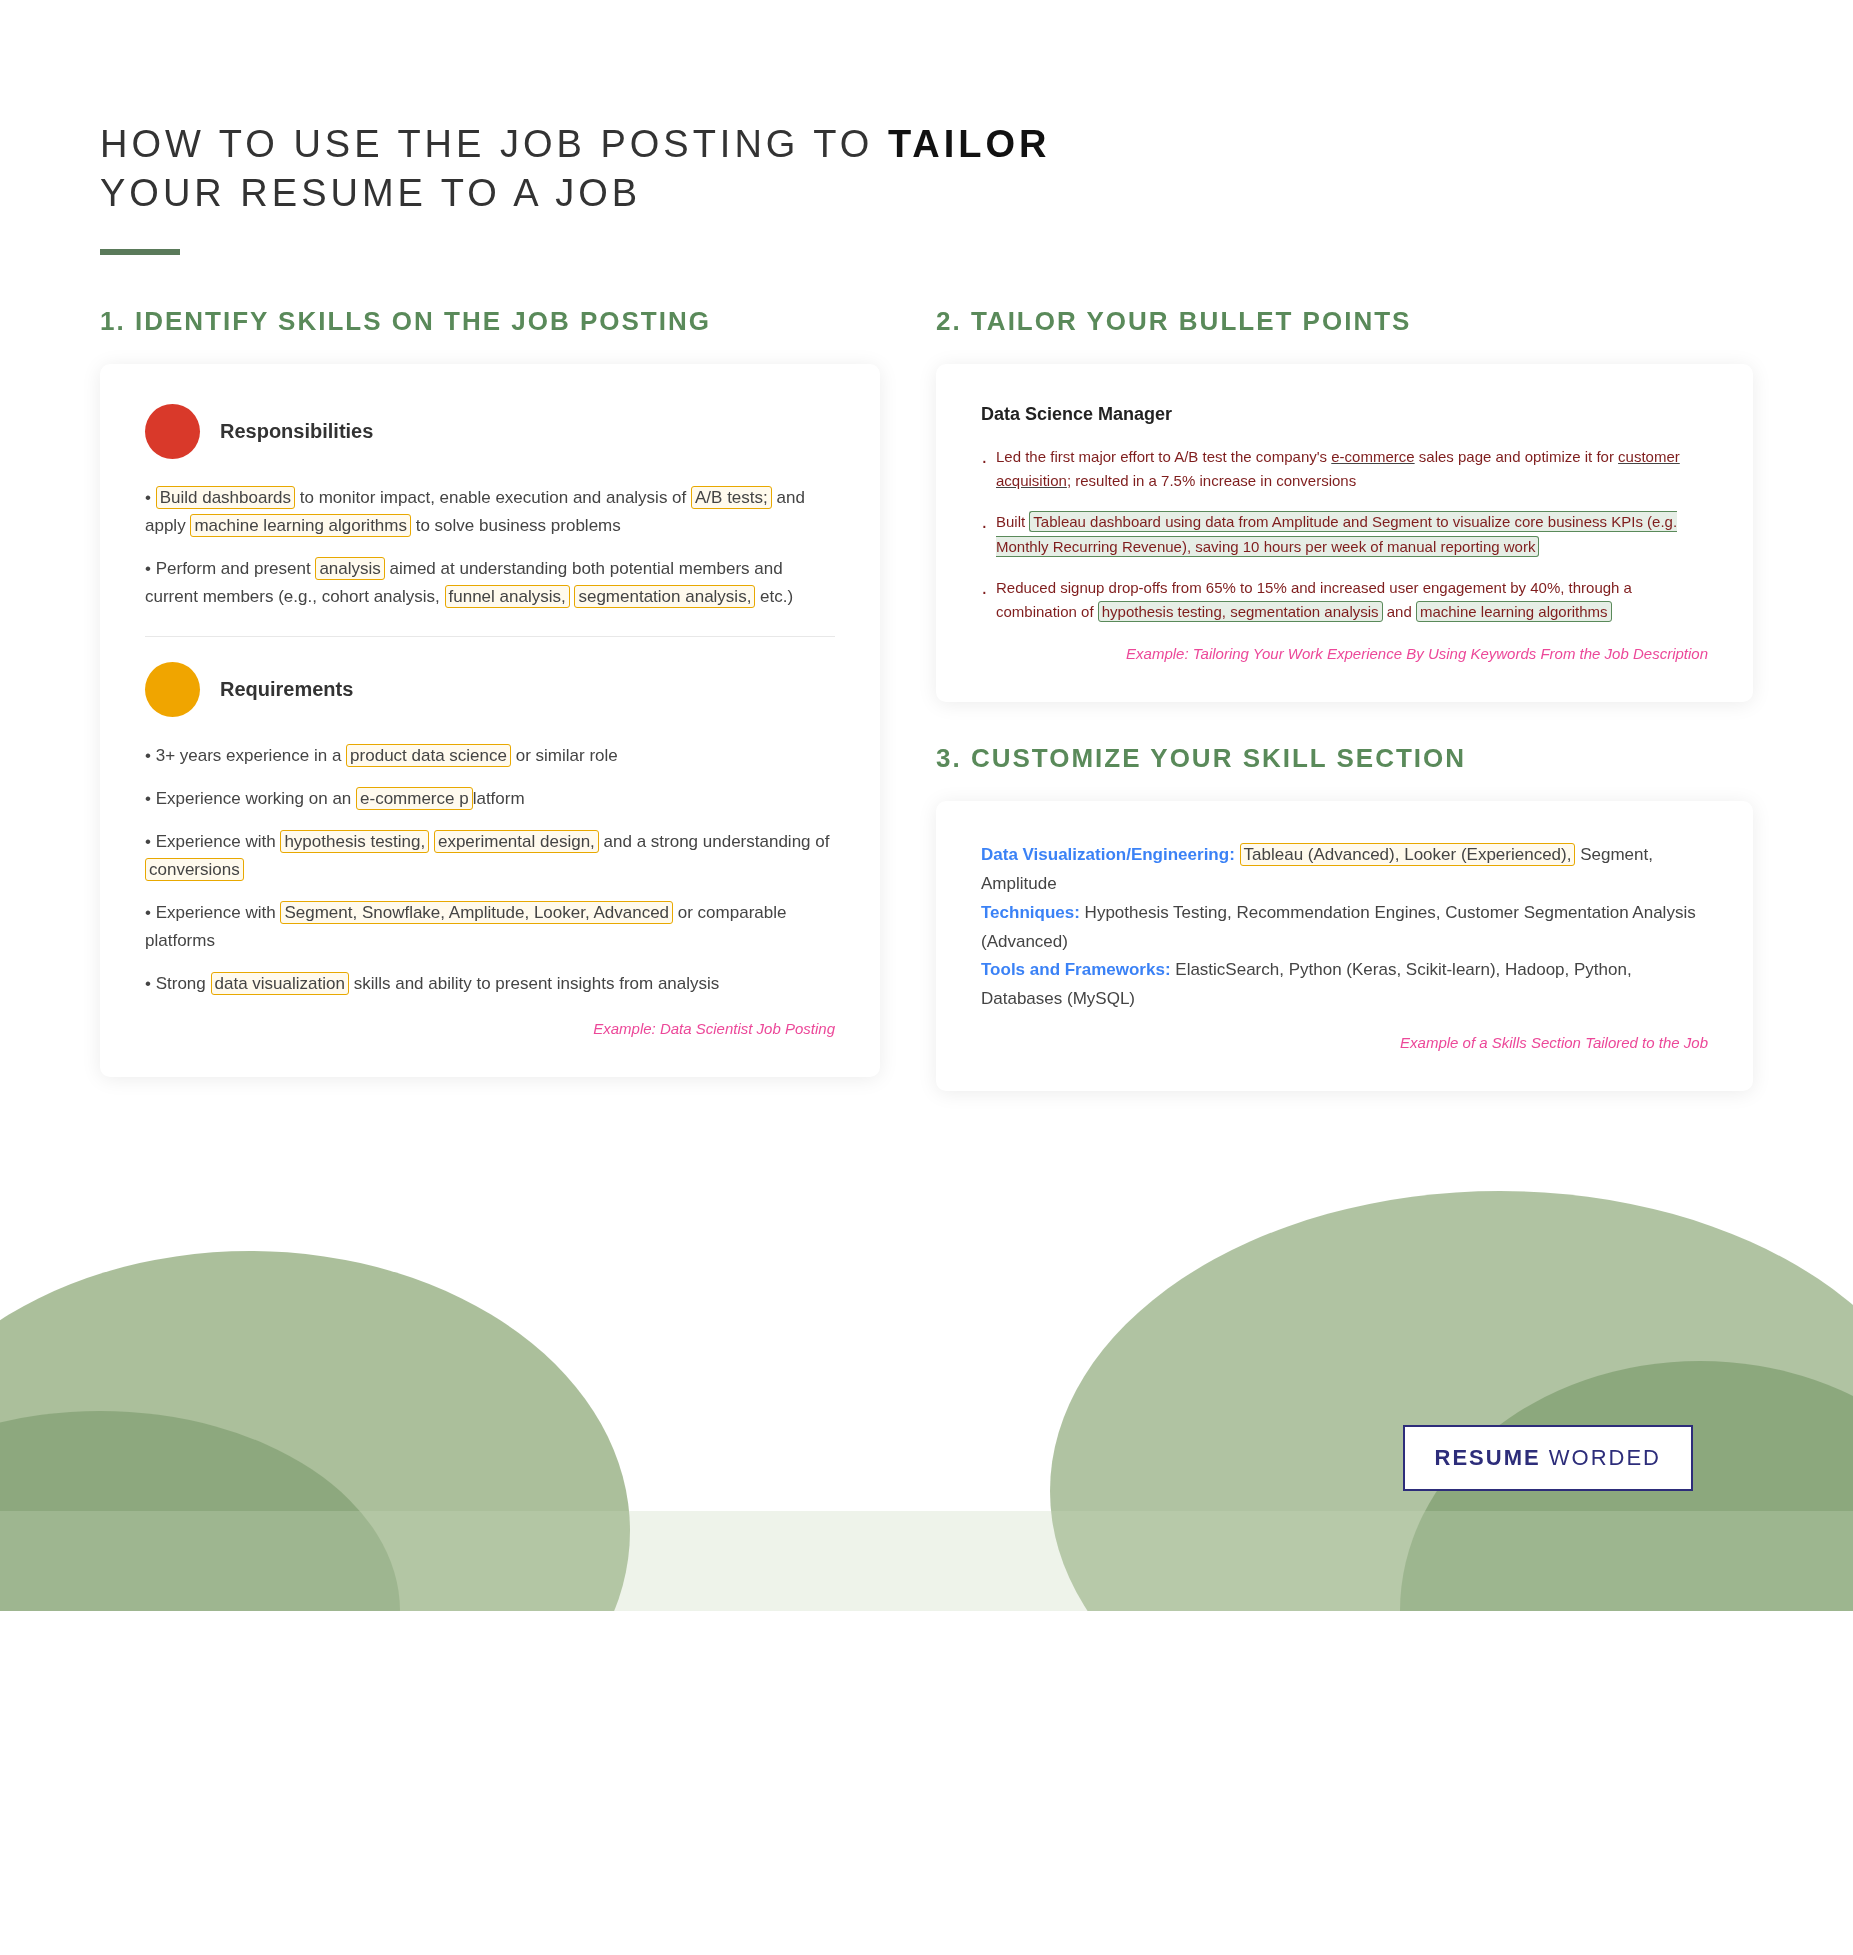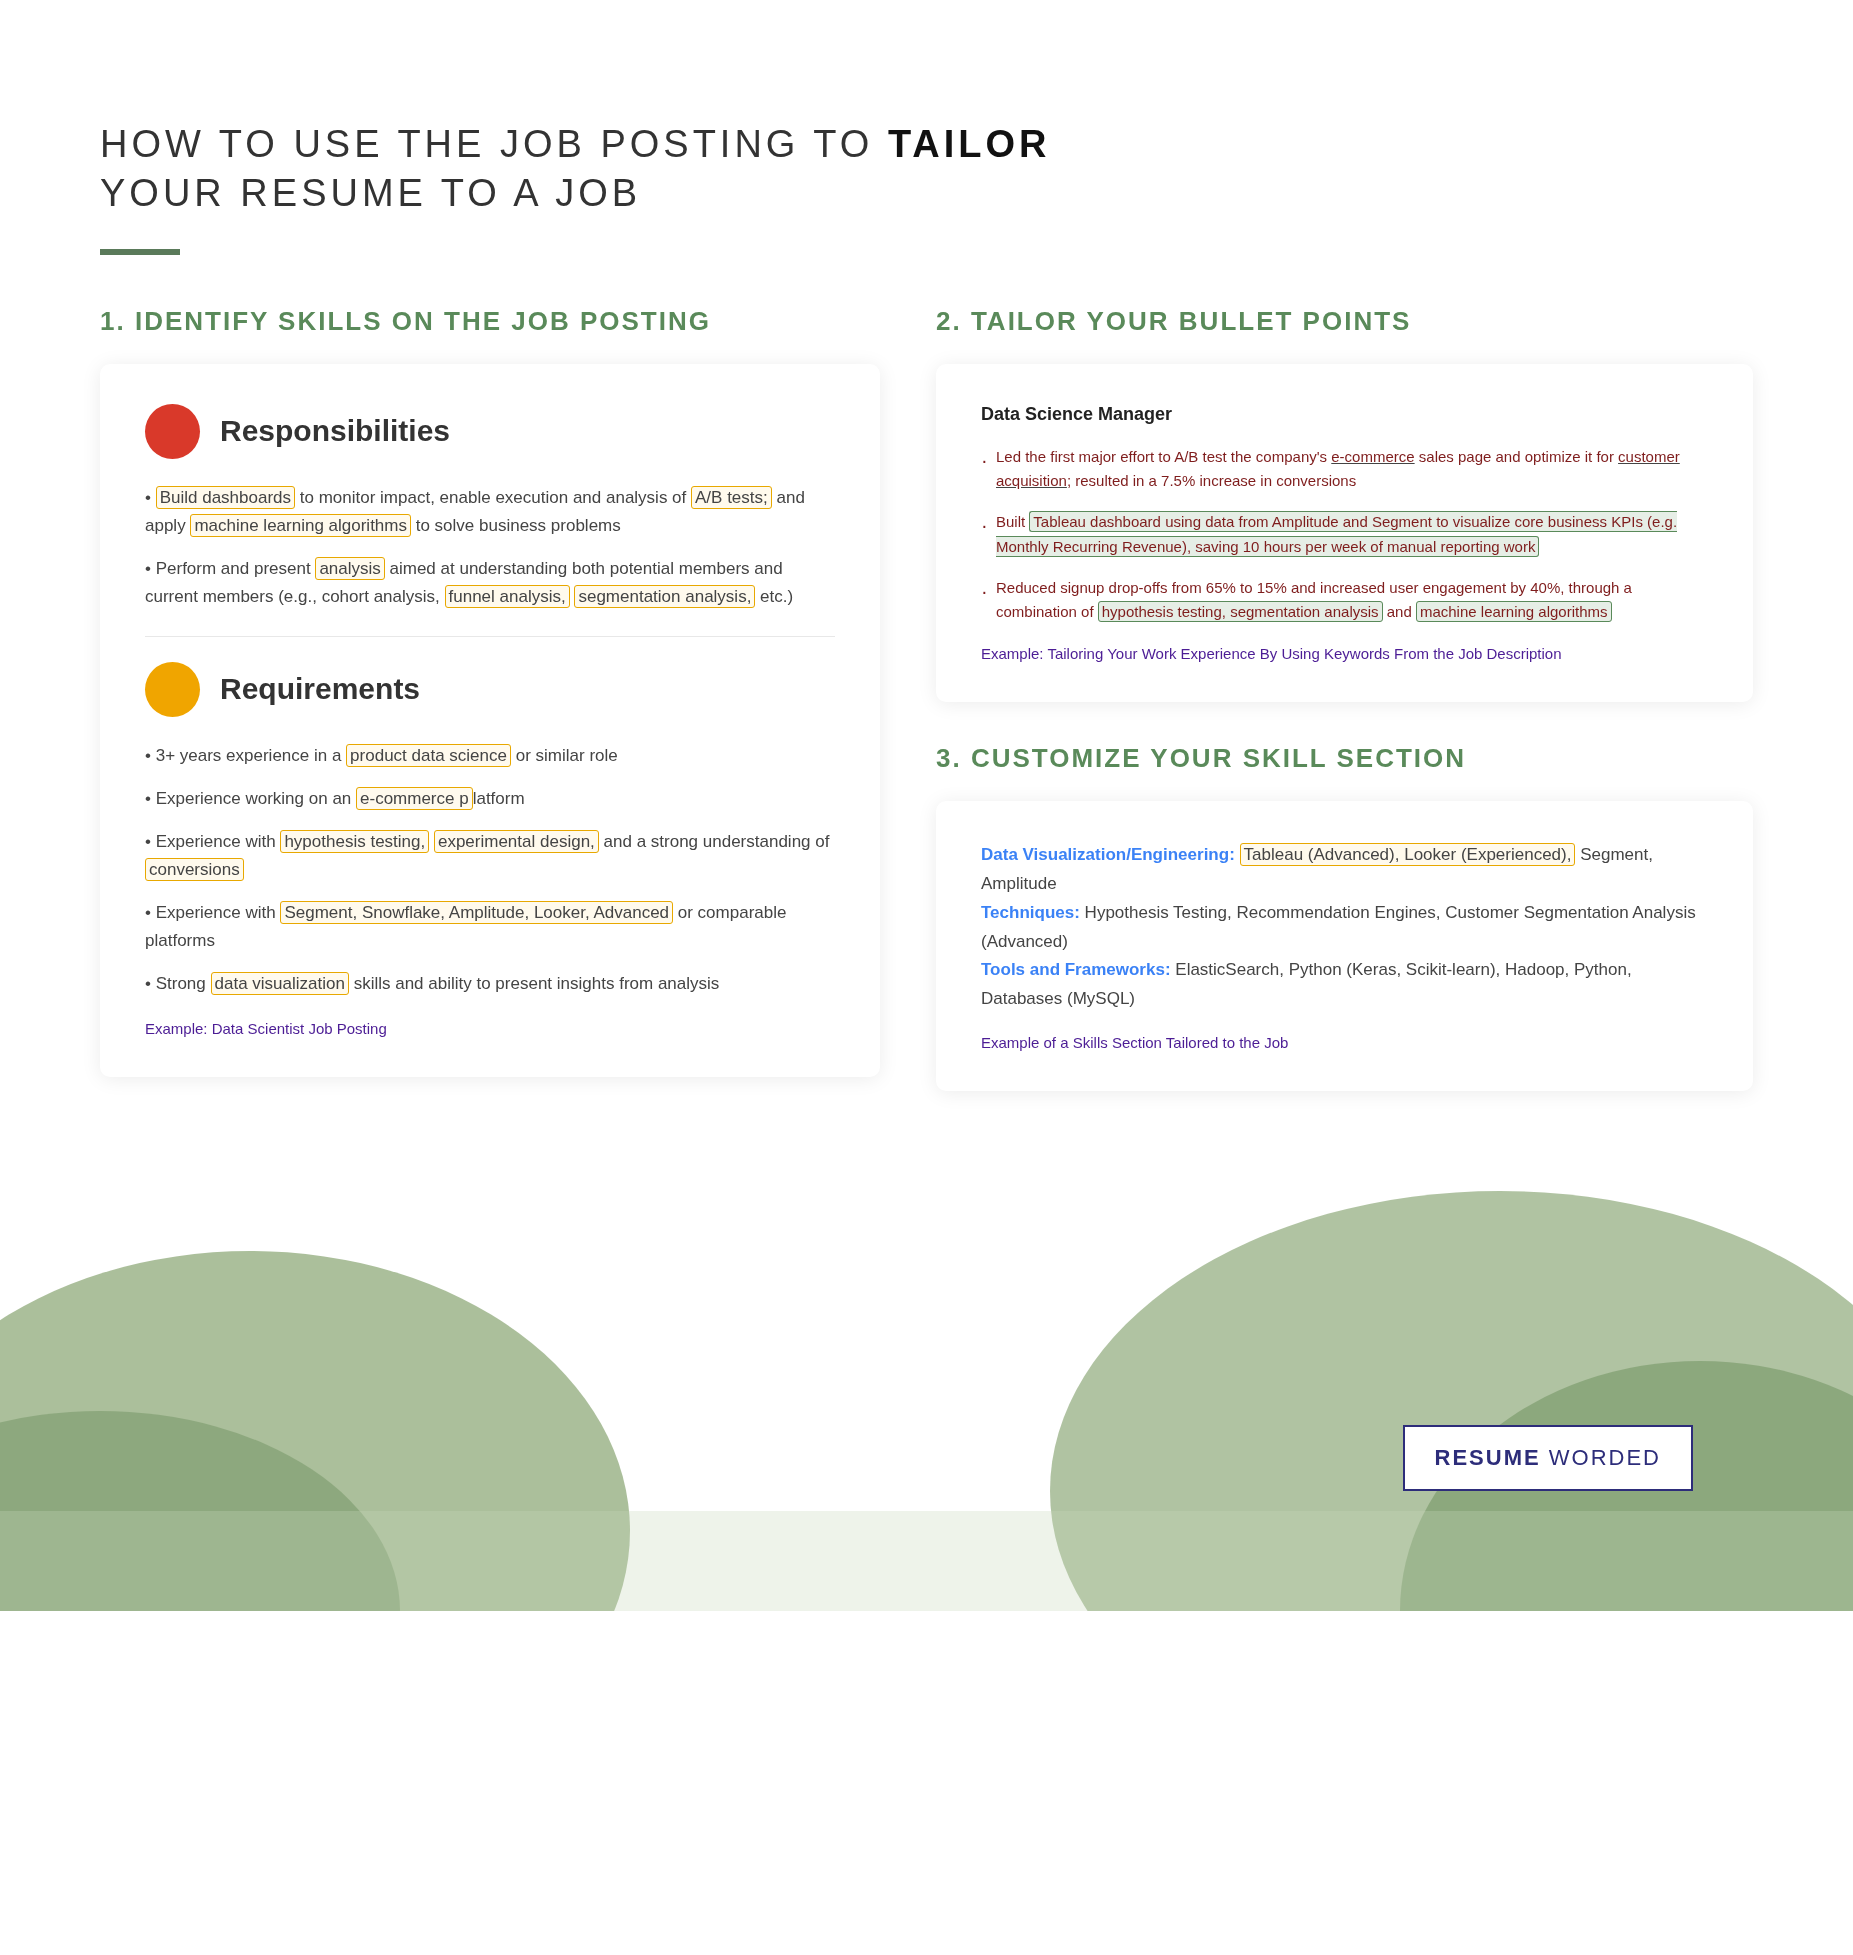--- a/index.html
+++ b/index.html
@@ -91,21 +91,21 @@
 
     .circle-yellow {
       width: 55px;
       height: 55px;
       border-radius: 50%;
       background: #f0a500;
       flex-shrink: 0;
     }
 
     .card-section-title {
-      font-size: 30px;
+      font-size: 20px;
       font-weight: 800;
       color: #333;
     }
 
     .card-body {
       font-size: 17px;
       color: #444;
       line-height: 1.65;
       margin-bottom: 22px;
     }
@@ -121,23 +121,25 @@
     }
 
     .highlight-yellow {
       background: #ffd97020;
       border: 1.5px solid #e8a800;
       border-radius: 3px;
       padding: 1px 3px;
     }
 
     .example-text {
+      font-style: italic;
       font-size: 15px;
-      color: #4c1d95;
+      color: #ec4899;
       margin-top: 20px;
+      text-align: right;
     }
 
     
     .right-card {
       background: #fff;
       border-radius: 10px;
       padding: 40px 45px;
       box-shadow: 0 2px 20px rgba(0,0,0,0.08);
       margin-bottom: 40px;
     }

